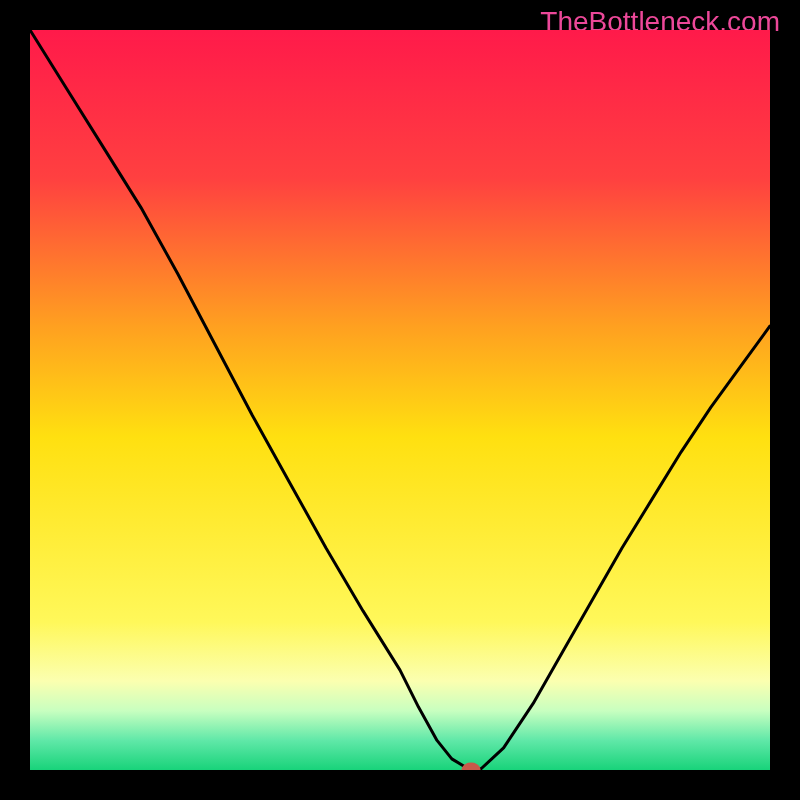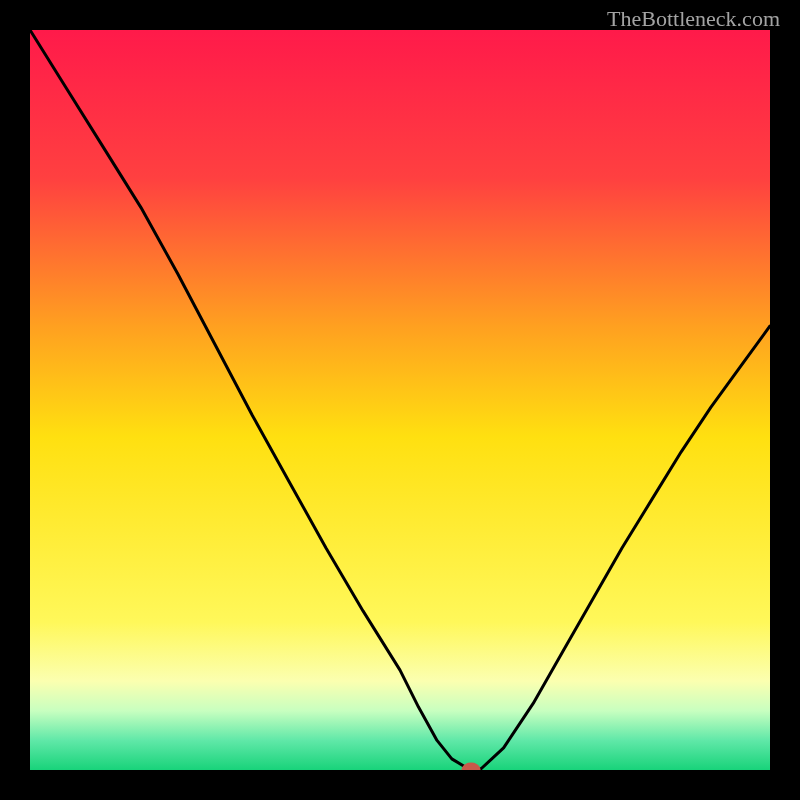--- a/index.html
+++ b/index.html
@@ -20,25 +20,24 @@
     position: absolute;
     left: 30px;
     top: 30px;
     width: 740px;
     height: 740px;
   }
   .attribution {
     position: absolute;
     top: 6px;
     right: 20px;
-    font-size: 22px;
-    color: #a3a3a3;
+    font-size: 28px;
+    color: #ec4899;
     font-weight: 400;
     background: transparent;
-    font-family: Liberation Serif, serif;
   }
   svg {
     display: block;
   }
 </style>
 </head>
 <body>
 
 <div class="frame">
 

